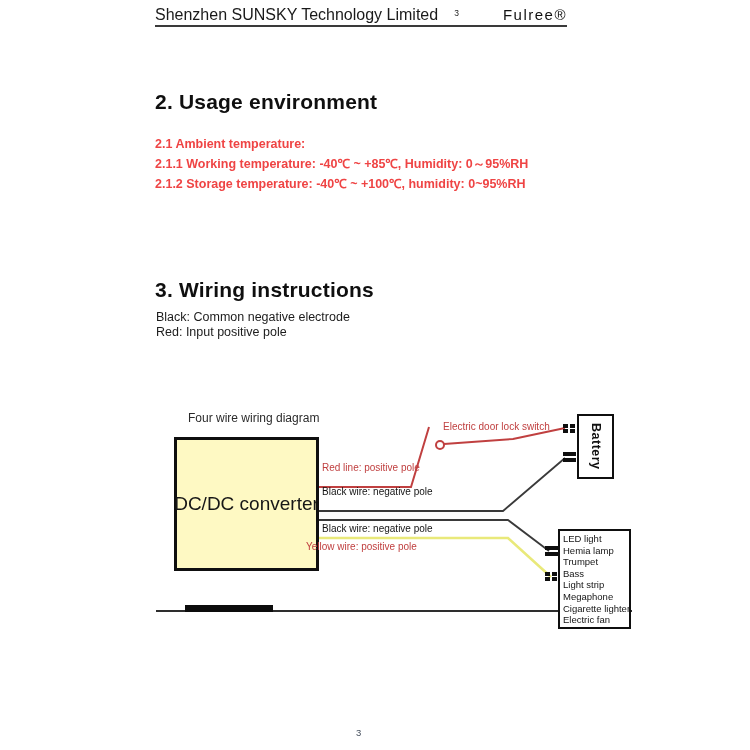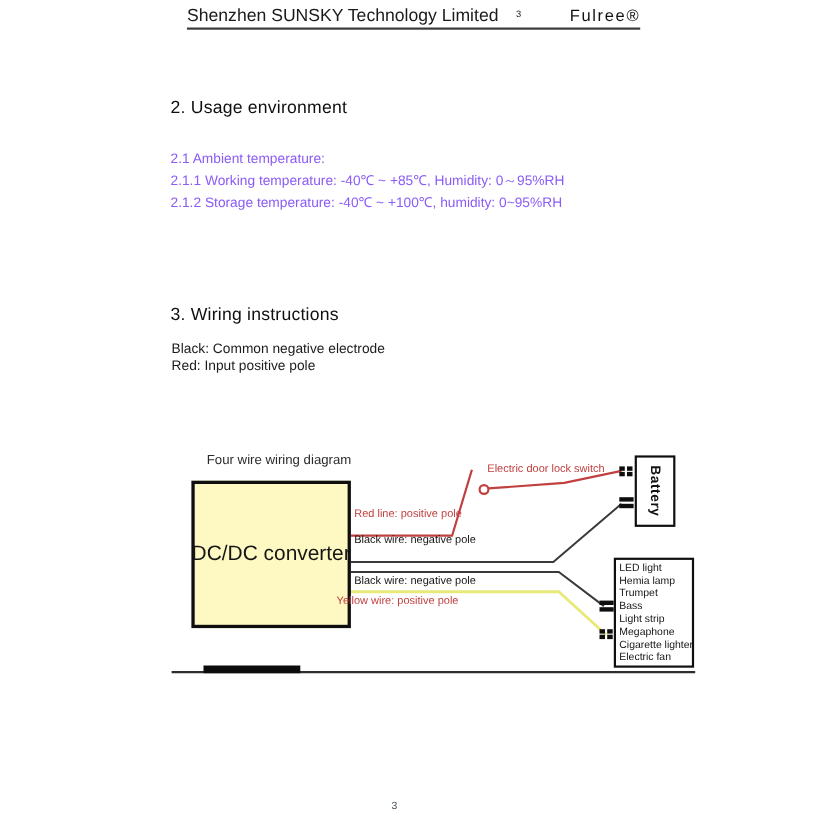--- a/index.html
+++ b/index.html
@@ -2,31 +2,31 @@
 <html style="--c-red: #c04040; --c-yellow: #e9e97a; --c-black: #3a3a3a;"><head>
 <meta charset="utf-8">
 <style>
   html,body{margin:0;padding:0;background:#ffffff;}
   .page{
     position:relative;width:750px;height:750px;background:#ffffff;overflow:hidden;
     font-family:"Liberation Sans", sans-serif;color:#1a1a1a;
   }
   
   .header{
-    position:absolute;left:170px;top:6px;width:412px;height:15px;
+    position:absolute;left:155px;top:6px;width:412px;height:15px;
     display:flex;justify-content:space-between;align-items:flex-start;
     border-bottom:2px solid #3a3a3a;padding-bottom:4px;
   }
   .header .sup{font-size:8.5px;position:relative;top:-4px;margin-left:16px;color:#1c1c1c;}
   .header .brand{font-size:15px;letter-spacing:1.5px;color:#111;}
   
-  .h2{position:absolute;left:155px;font-size:16px;font-weight:400;letter-spacing:.2px;color:#0f0f0f;}
+  .h2{position:absolute;left:155px;font-size:21px;font-weight:700;letter-spacing:.2px;color:#0f0f0f;}
   .h2.s2{top:90px;}
   .h2.s3{top:278px;}
-  .s2-lines{position:absolute;left:155px;top:134px;font-size:12.5px;font-weight:400;line-height:20px;color:#8b5cf6;}
+  .s2-lines{position:absolute;left:155px;top:134px;font-size:12.5px;font-weight:700;line-height:20px;color:#ef4444;}
   .s3-lines{position:absolute;left:156px;top:310px;font-size:12.5px;font-weight:400;line-height:15.2px;color:#1c1c1c;}
   
   .diagram-title{position:absolute;left:188px;top:411px;font-size:12px;color:#2b2b2b;}
   .svg-layer{position:absolute;left:0;top:0;width:750px;height:750px;pointer-events:none;}
   .wire-red{stroke:var(--c-red,#c04040);stroke-width:2;fill:none;}
   .wire-black{stroke:var(--c-black,#3a3a3a);stroke-width:1.8;fill:none;}
   .wire-yellow{stroke:var(--c-yellow,#e8e878);stroke-width:2.6;fill:none;}
   .switch-circle{stroke:var(--c-red,#c04040);stroke-width:2;fill:#ffffff;}
   .terminal{fill:#0e0e0e;}
   .baseline{stroke:#2e2e2e;stroke-width:2.2;}
@@ -35,21 +35,21 @@
     position:absolute;left:174px;top:437px;width:139px;height:128px;
     border:3px solid #0f0f0f;background:#fef9c3;display:flex;align-items:center;justify-content:center;
     font-size:19px;color:#161616;white-space:nowrap;
   }
   .battery{
     position:absolute;left:577px;top:414px;width:33px;height:61px;
     border:2.5px solid #0f0f0f;background:#fff;display:flex;align-items:center;justify-content:center;
   }
   .battery .vtext{writing-mode:vertical-rl;text-orientation:mixed;font-size:12.5px;font-weight:700;color:#111;letter-spacing:.5px;}
   .loadbox{
-    position:absolute;left:558px;top:507px;width:66px;height:94px;
+    position:absolute;left:558px;top:529px;width:66px;height:94px;
     border:2px solid #0f0f0f;background:#fff;padding:2px 0 0 3px;box-sizing:content-box;
   }
   .loadbox .item{font-size:9.5px;line-height:11.6px;color:#151515;white-space:nowrap;}
   .wire-label{position:absolute;font-size:10px;white-space:nowrap;text-align:right;}
   .lbl-red{left:322px;top:462px;color:var(--c-red,#c04040);}
   .lbl-black1{left:322px;top:486px;color:#141414;}
   .lbl-black2{left:322px;top:523px;color:#141414;}
   .lbl-yellow{left:306px;top:541px;color:var(--c-red,#c04040);}
   .lbl-switch{left:443px;top:421px;color:var(--c-red,#c04040);}
   

